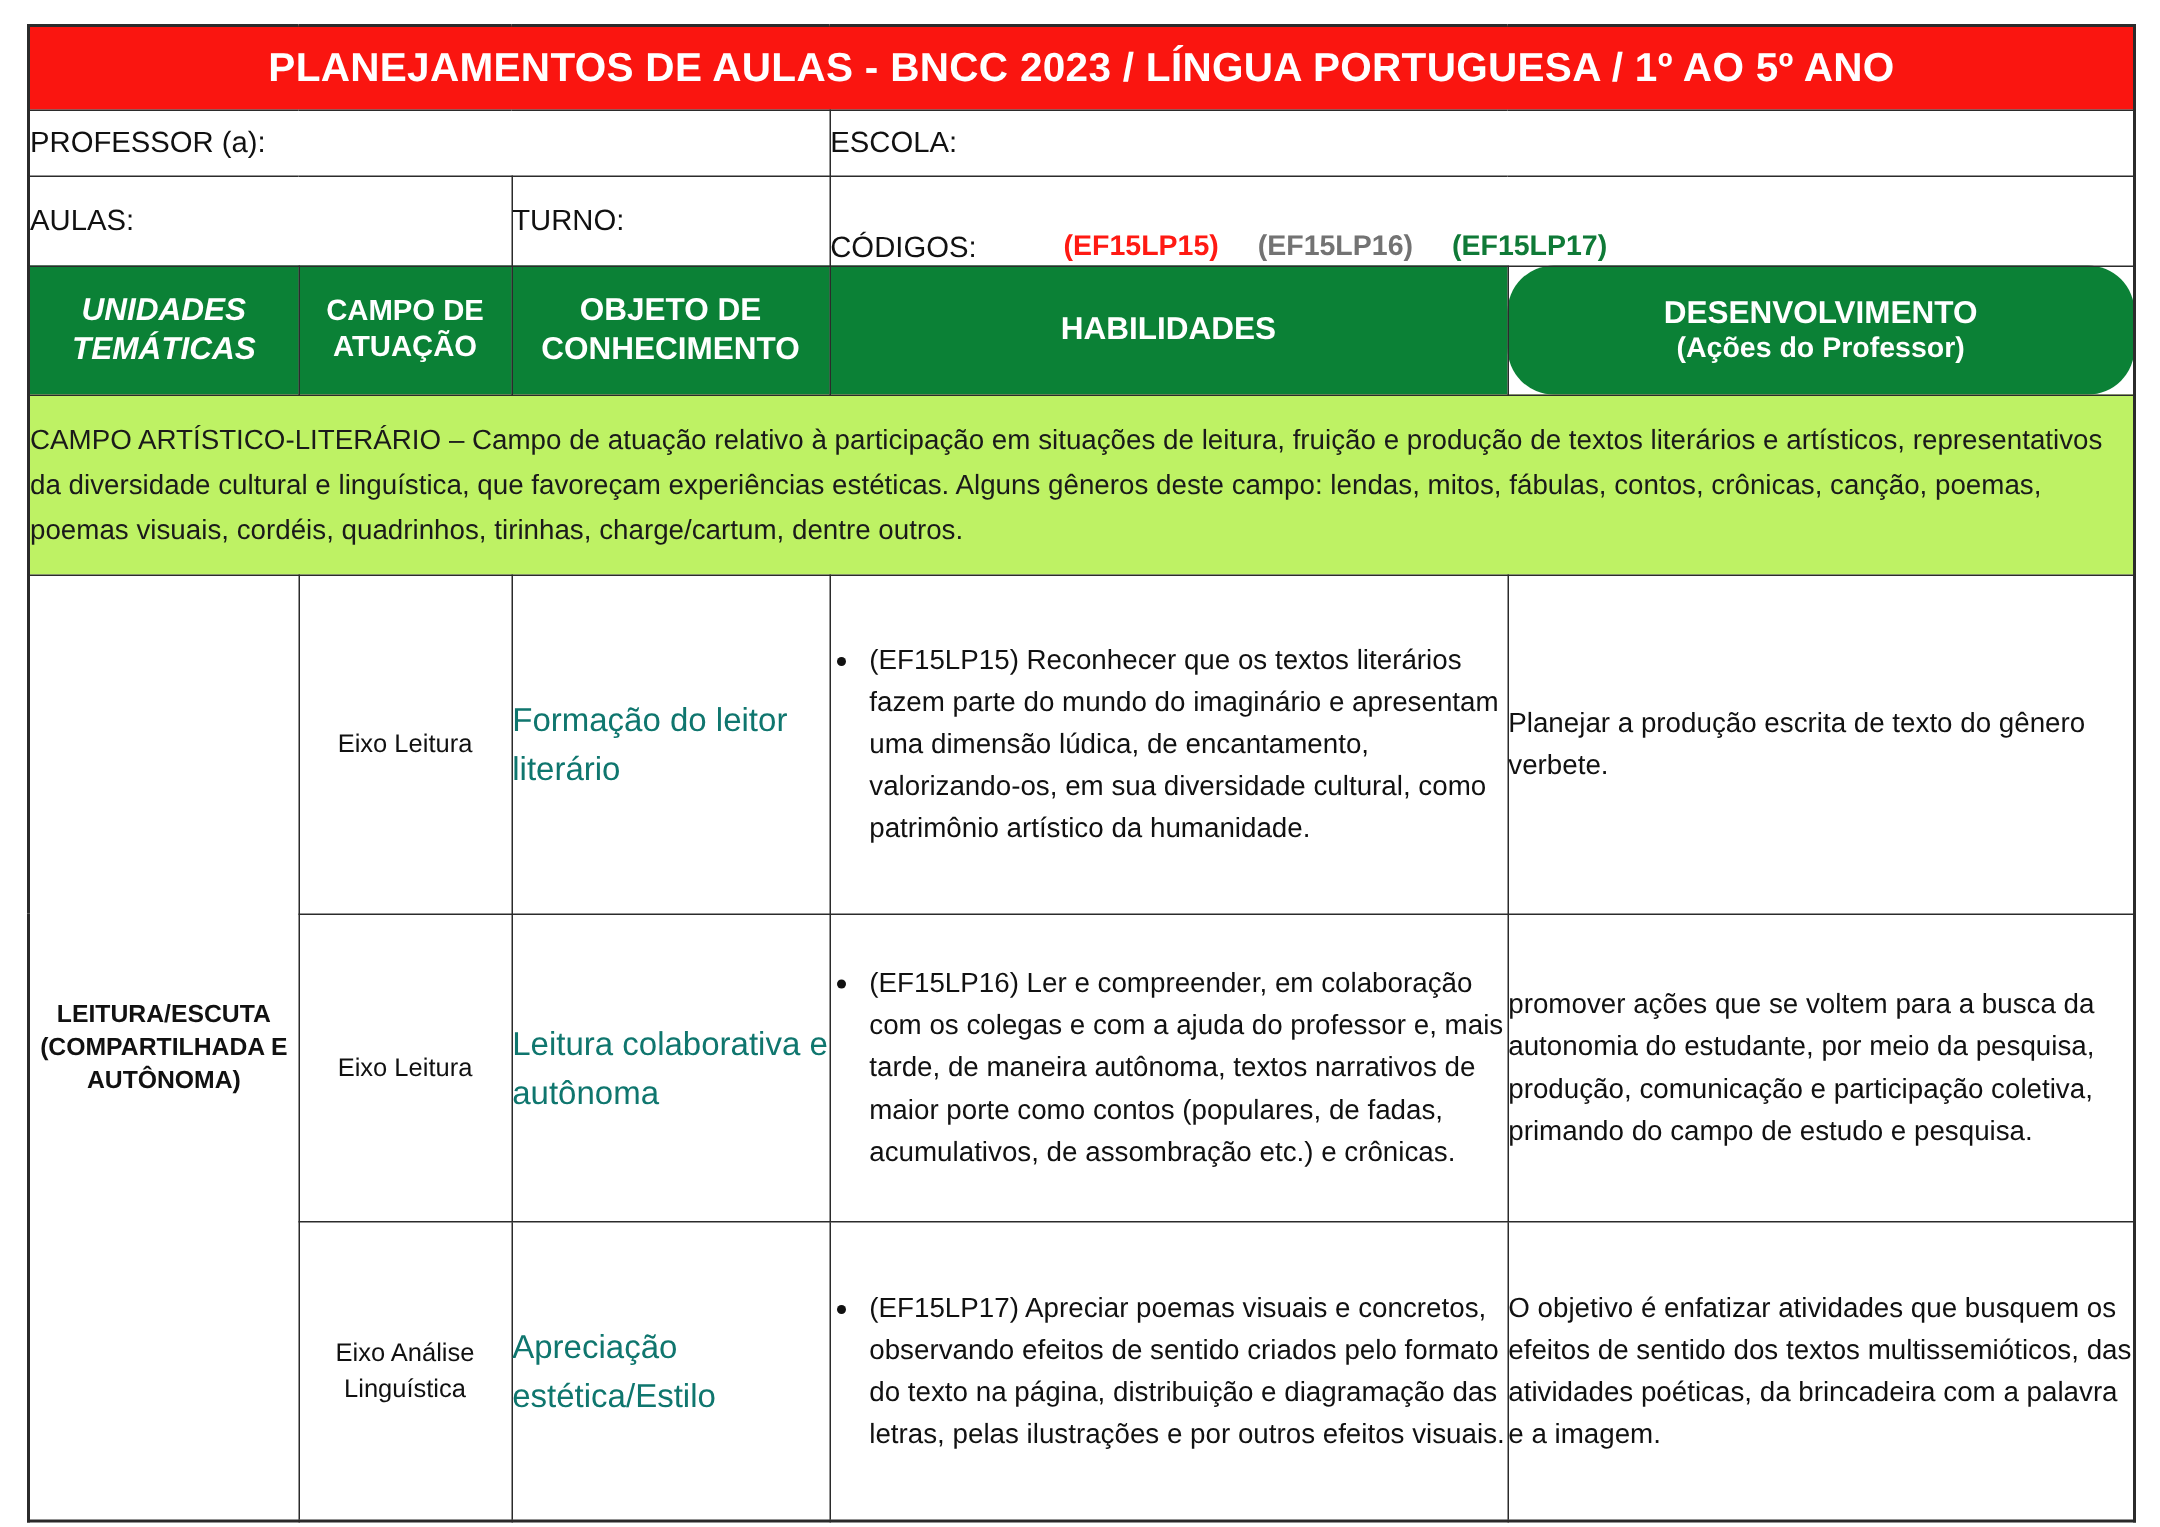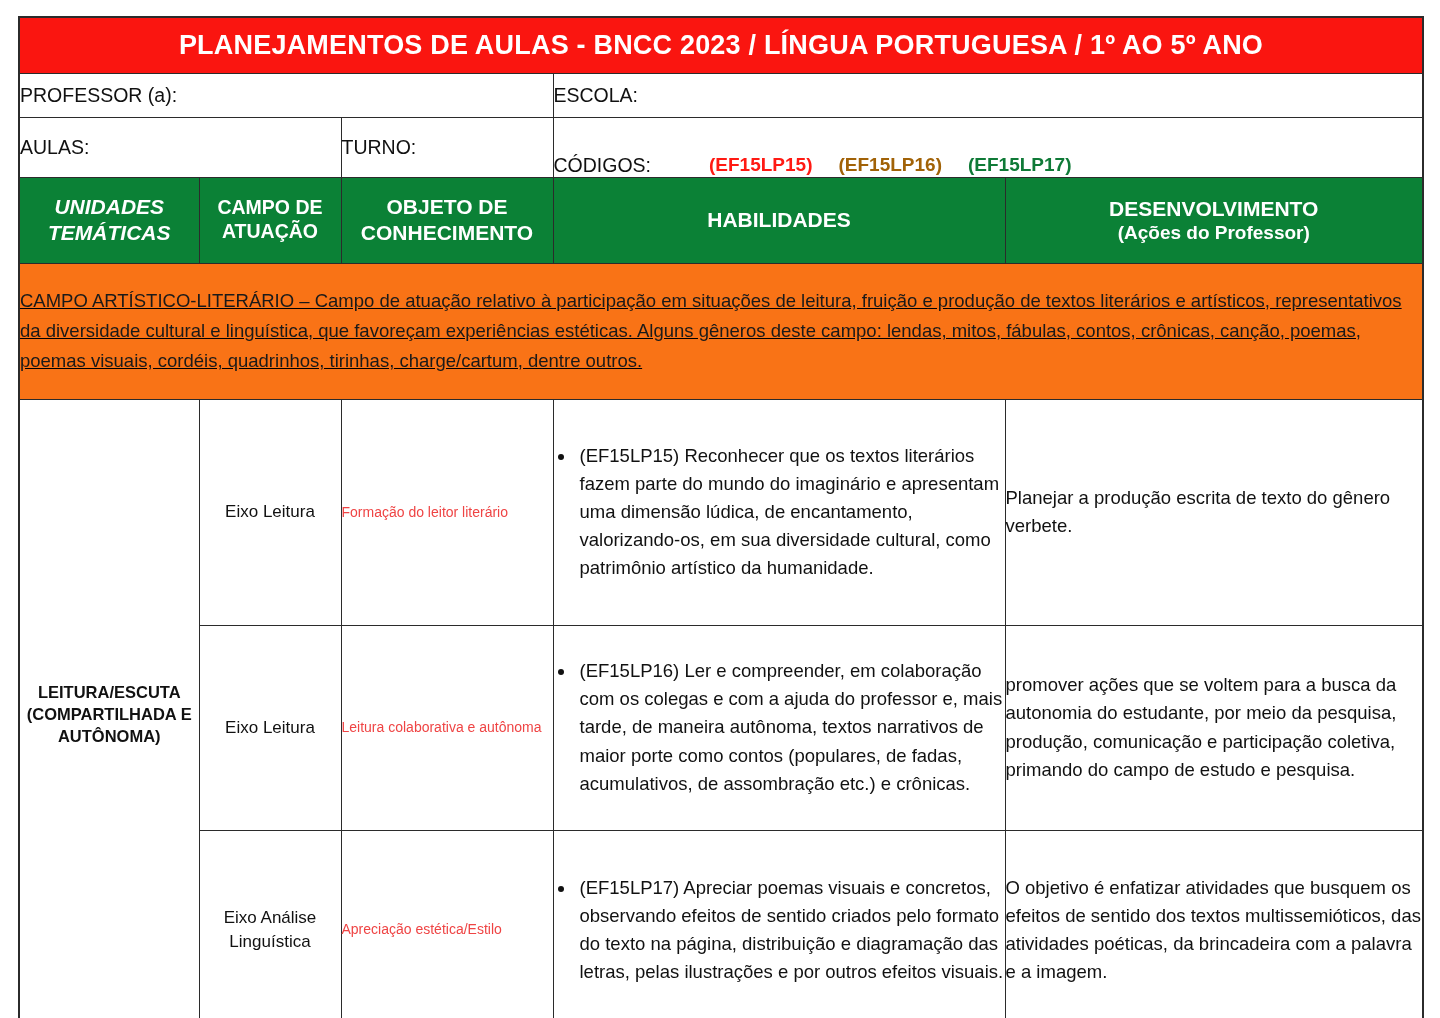--- a/index.html
+++ b/index.html
@@ -64,49 +64,48 @@
     white-space: nowrap;
     margin-top: 36px;
   }
   .codes-label { font-size: 19.5px; color: #111; }
   .code-chip {
     font-size: 19px;
     font-weight: bold;
     margin-left: 26px;
   }
   .code-1 { color: #ff1a13; margin-left: 58px; }
-  .code-2 { color: #a16207; }
+  .code-2 { color: #737373; }
   .code-3 { color: #0f7a37; }
 
   
   .hdr {
     background: #0b8136;
     color: #ffffff;
     text-align: center;
     font-weight: bold;
     height: 86px;
     padding: 4px 6px;
     line-height: 1.22;
     border-color: #0b8136;
     border-left-color: #ffffff;
     border-right-color: #ffffff;
   }
   .hdr.first { border-left-color: #2b2b2b; font-style: italic; }
-  .hdr.last  { border-right-color: #2b2b2b; }
+  .hdr.last  { border-right-color: #2b2b2b; border-radius: 31px; }
   .hdr-t { font-size: 21px; }
   .hdr-t.sm { font-size: 19.5px; }
   .hdr-sub { font-size: 19px; font-weight: bold; }
 
   
   .campo-cell {
-    background: #f97316;
+    background: #bef264;
     padding: 22px 46px 24px 46px;
-    height: 136px;
-    vertical-align: middle;
-    text-decoration: underline;
+    height: 120px;
+    vertical-align: middle;
   }
   .campo-text {
     font-size: 18.5px;
     color: #1a1a1a;
     line-height: 1.62;
     text-align: left;
   }
 
   
   .unid-cell {
@@ -123,22 +122,22 @@
     text-align: center;
     padding: 6px 8px;
     font-size: 17px;
     color: #111111;
     line-height: 1.4;
     vertical-align: middle;
   }
   .objeto-cell {
     text-align: left;
     padding: 6px 14px;
-    font-size: 14px;
-    color: #ef4444;
+    font-size: 22px;
+    color: #0f766e;
     line-height: 1.5;
     vertical-align: middle;
   }
   .hab-cell {
     padding: 10px 16px 10px 18px;
     vertical-align: middle;
   }
   .hab-list {
     margin: 0;
     padding-left: 22px;

